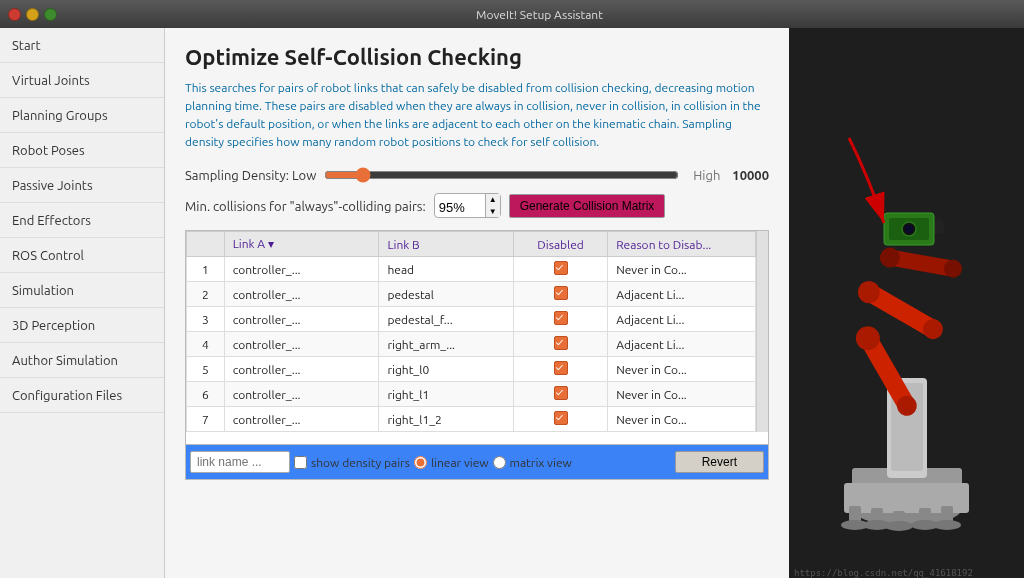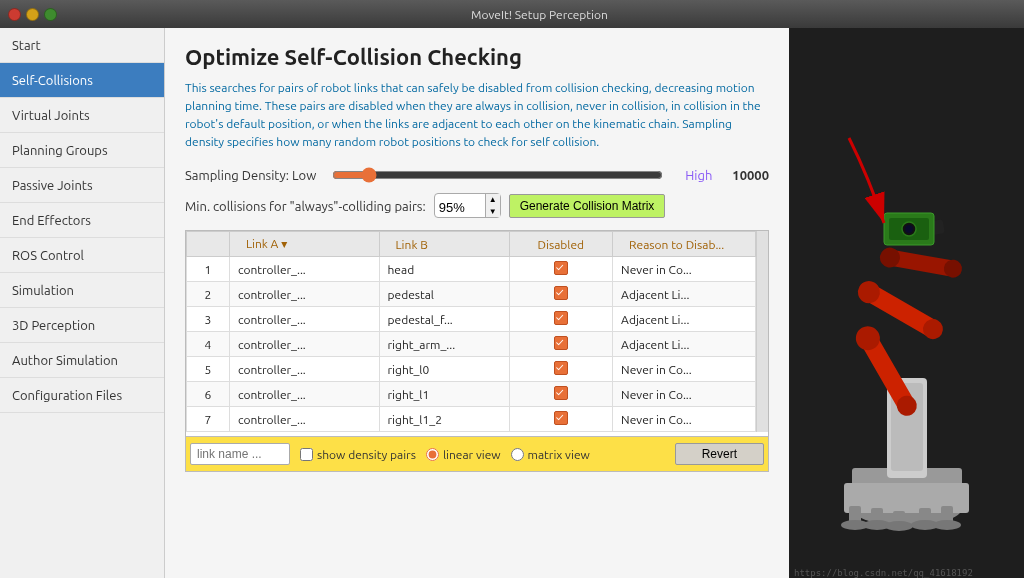--- a/index.html
+++ b/index.html
@@ -75,34 +75,34 @@
     }
     .description {
       font-size: 12px;
       color: #0369a1;
       line-height: 1.5;
       margin-bottom: 16px;
     }
     .sampling-row {
       display: flex;
       align-items: center;
-      gap: 16px;
+      gap: 8px;
       margin-bottom: 10px;
     }
     .sampling-label { font-size: 13px; color: #333; }
     .slider-container {
       flex: 1;
       display: flex;
       align-items: center;
     }
     input[type=range] {
       width: 100%;
       cursor: pointer;
     }
-    .sampling-high { font-size: 13px; color: #8b5cf6; margin-left: 6px; }
+    .sampling-high { font-size: 13px; color: #737373; margin-left: 6px; }
     .sampling-value { font-size: 13px; font-weight: bold; color: #333; margin-left: 4px; }
     .collision-row {
       display: flex;
       align-items: center;
       gap: 8px;
       margin-bottom: 12px;
     }
     .collision-label { font-size: 13px; color: #333; }
     .spinbox {
       display: flex;
@@ -125,46 +125,46 @@
       border-left: 1px solid #aaa;
     }
     .spinbox-arrow {
       font-size: 8px;
       padding: 1px 3px;
       cursor: pointer;
       background: #f0f0f0;
       line-height: 1.2;
     }
     .gen-btn {
-      background: #bef264;
+      background: #be185d;
       border: 1px solid #999;
       padding: 4px 10px;
       font-size: 12px;
       cursor: pointer;
       border-radius: 2px;
     }
     .table-container {
       border: 1px solid #bbb;
       background: white;
       overflow: hidden;
     }
     table {
       width: 100%;
       border-collapse: collapse;
       font-size: 12px;
     }
     thead tr {
       background: #e8e8e8;
     }
     th {
-      padding: 5px 16px;
+      padding: 5px 8px;
       border: 1px solid #ccc;
       text-align: left;
       font-weight: normal;
-      color: #a16207;
+      color: #4c1d95;
     }
     td {
       padding: 4px 8px;
       border: 1px solid #ddd;
       color: #222;
     }
     .col-num { width: 28px; text-align: center; }
     .col-linka { width: 115px; }
     .col-linkb { width: 100px; }
     .col-disabled { width: 70px; text-align: center; }
@@ -182,25 +182,25 @@
       content: '✓';
       color: white;
       font-size: 11px;
       position: absolute;
       top: -1px;
       left: 1px;
     }
     .bottom-bar {
       display: flex;
       align-items: center;
-      gap: 10px;
+      gap: 4px;
       padding: 6px 4px;
-      background: #fde047;
+      background: #3b82f6;
       border-top: 1px solid #bbb;
-      margin-top: 4px;
+      margin-top: 12px;
     }
     .search-input {
       border: 1px solid #aaa;
       padding: 3px 6px;
       font-size: 12px;
       width: 100px;
       border-radius: 2px;
       color: #888;
       background: white;
     }
@@ -258,37 +258,37 @@
   </style>
 </head>
 <body>
 
 <div class="title-bar">
   <div class="title-bar-buttons">
     <div class="tb-btn tb-close"></div>
     <div class="tb-btn tb-min"></div>
     <div class="tb-btn tb-max"></div>
   </div>
-  <div class="title-bar-title">MoveIt! Setup Perception</div>
+  <div class="title-bar-title">MoveIt! Setup Assistant</div>
 </div>
 
 <div class="main-layout">
 
   <div class="sidebar">
     <div class="sidebar-item">
       <span>Start</span>
     </div>
-    <div class="sidebar-item active">
-      <span>Self-Collisions</span>
-    </div>
     <div class="sidebar-item">
       <span>Virtual Joints</span>
     </div>
     <div class="sidebar-item">
       <span>Planning Groups</span>
+    </div>
+    <div class="sidebar-item">
+      <span>Robot Poses</span>
     </div>
     <div class="sidebar-item">
       <span>Passive Joints</span>
     </div>
     <div class="sidebar-item">
       <span>End Effectors</span>
     </div>
     <div class="sidebar-item">
       <span>ROS Control</span>
     </div>

